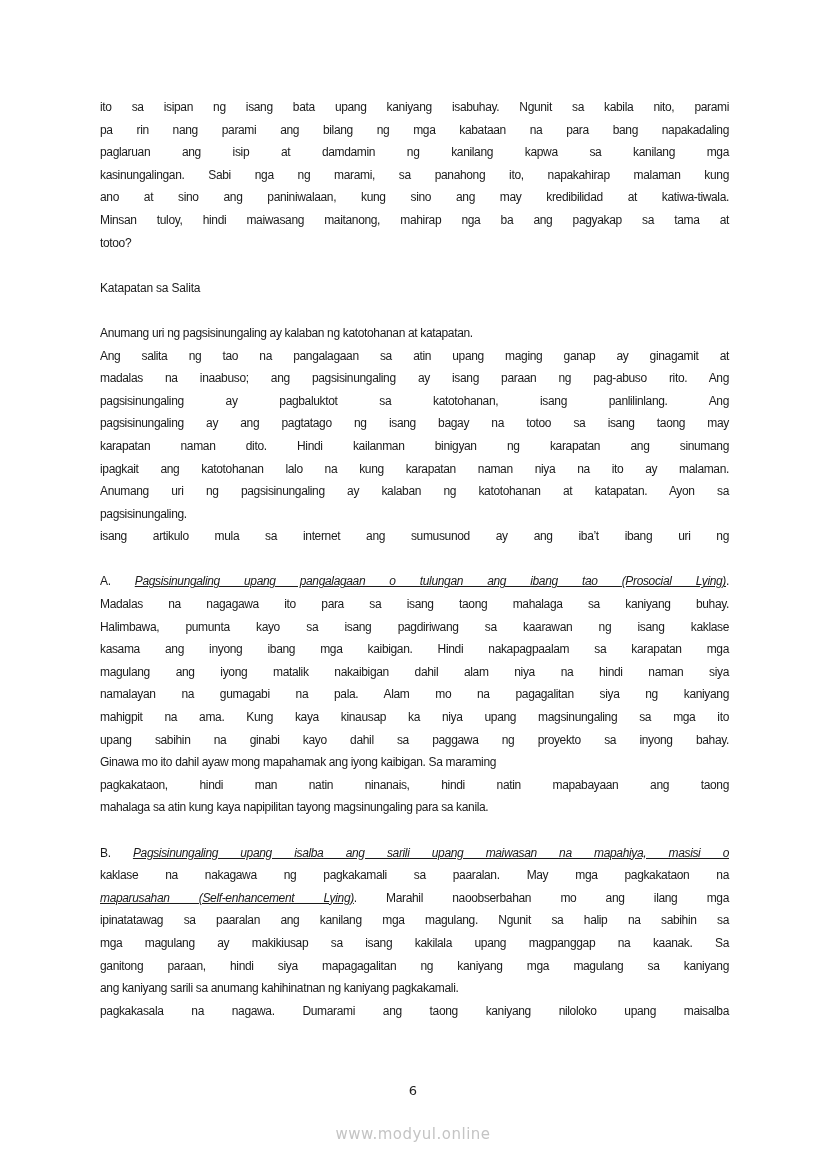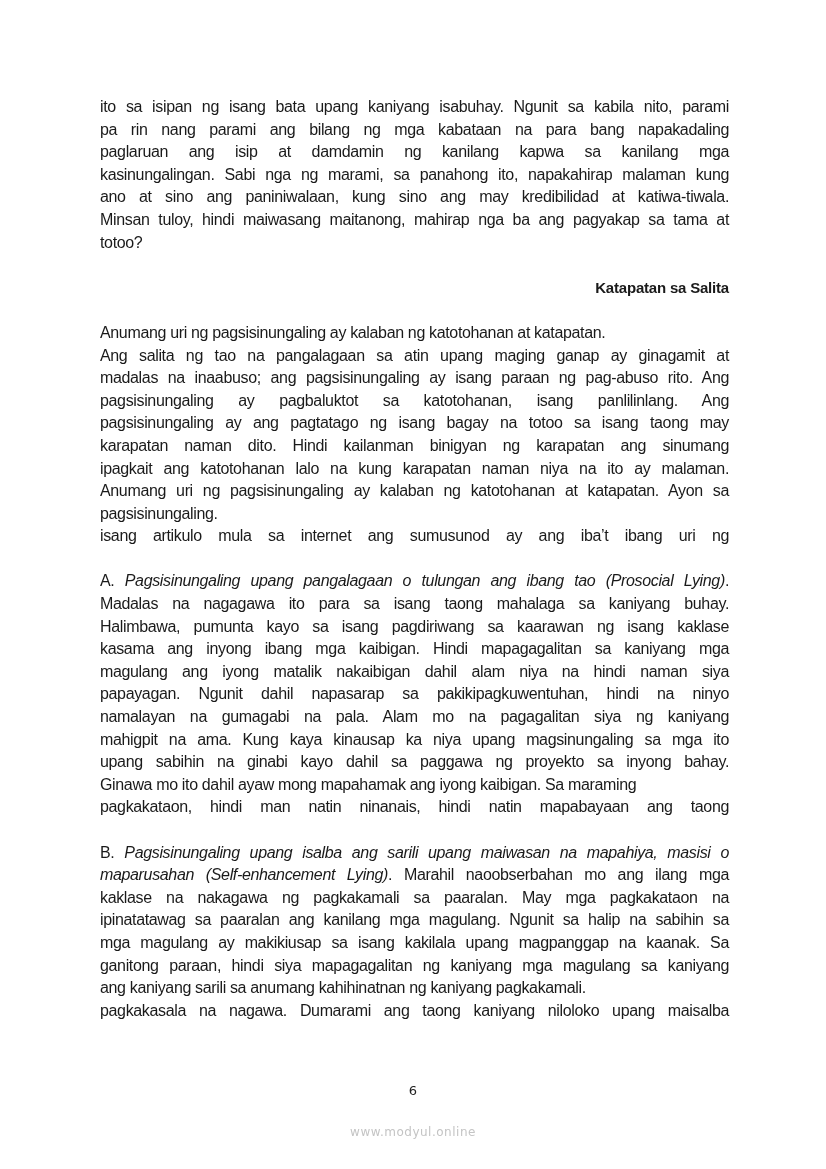--- a/index.html
+++ b/index.html
@@ -1,30 +1,30 @@
 <!DOCTYPE html>
 <html><head>
 <meta charset="utf-8">
 <style>
   html, body { margin: 0; padding: 0; background: #ffffff; }
   body { width: 826px; height: 1169px; position: relative; overflow: hidden;
          font-family: "Liberation Sans", sans-serif; color: #1a1a1a; }
   .page { position: absolute; left: 100px; top: 96px; width: 629px; }
   .para { margin: 0; }
-  .line { display: block; height: 22.6px; line-height: 22.6px; font-size: 16px;
+  .line { display: block; height: 22.6px; line-height: 22.6px; font-size: 12px;
           text-align: justify; text-align-last: justify; white-space: nowrap; overflow: visible;
           letter-spacing: -0.35px; word-spacing: 0px; }
   .line.last { text-align-last: left; }
   .gap { height: 22.6px; }
-  .heading { font-weight: bold; font-size: 15px; line-height: 22.6px; height: 22.6px; letter-spacing: -0.2px; text-align: right; }
-  .it { font-style: italic; }
+  .heading { font-weight: normal; font-size: 12px; line-height: 22.6px; height: 22.6px; letter-spacing: -0.2px; }
+  .it { font-style: italic; text-decoration: underline; }
   .page-num { position: absolute; top: 1083px; left: 0; width: 826px; text-align: center;
               font-size: 13px; color: #222; font-family: "DejaVu Sans", sans-serif; }
   .watermark { position: absolute; top: 1125px; left: 0; width: 826px; text-align: center;
-               font-size: 12px; color: #c4c4c4; font-family: "DejaVu Sans", sans-serif; letter-spacing: 0.5px; }
+               font-size: 15px; color: #c4c4c4; font-family: "DejaVu Sans", sans-serif; letter-spacing: 0.5px; }
 </style>
 </head>
 <body>
 
 <div class="page">
 
   <div class="para">
     <span class="line">ito sa isipan ng isang bata upang kaniyang isabuhay. Ngunit sa kabila nito, parami</span>
     <span class="line">pa rin nang parami ang bilang ng mga kabataan na para bang napakadaling</span>
     <span class="line">paglaruan ang isip at damdamin ng kanilang kapwa sa kanilang mga</span>
@@ -52,36 +52,36 @@
     <span class="line last">pagsisinungaling.</span>
     <span class="line">isang artikulo mula sa internet ang sumusunod ay ang iba’t ibang uri ng</span>
   </div>
 
   <div class="gap"></div>
 
   <div class="para">
     <span class="line"><span>A. </span><span class="it">Pagsisinungaling upang pangalagaan o tulungan ang ibang tao (Prosocial Lying)</span><span>.</span></span>
     <span class="line">Madalas na nagagawa ito para sa isang taong mahalaga sa kaniyang buhay.</span>
     <span class="line">Halimbawa, pumunta kayo sa isang pagdiriwang sa kaarawan ng isang kaklase</span>
-    <span class="line">kasama ang inyong ibang mga kaibigan. Hindi mapagagalitan sa kaniyang mga</span>
+    <span class="line">kasama ang inyong ibang mga kaibigan. Hindi nakapagpaalam sa karapatan mga</span>
     <span class="line">magulang ang iyong matalik nakaibigan dahil alam niya na hindi naman siya</span>
-    <span class="line">papayagan. Ngunit dahil napasarap sa pakikipagkuwentuhan, hindi na ninyo</span>
     <span class="line">namalayan na gumagabi na pala. Alam mo na pagagalitan siya ng kaniyang</span>
     <span class="line">mahigpit na ama. Kung kaya kinausap ka niya upang magsinungaling sa mga ito</span>
     <span class="line">upang sabihin na ginabi kayo dahil sa paggawa ng proyekto sa inyong bahay.</span>
     <span class="line last">Ginawa mo ito dahil ayaw mong mapahamak ang iyong kaibigan. Sa maraming</span>
     <span class="line">pagkakataon, hindi man natin ninanais, hindi natin mapabayaan ang taong</span>
+    <span class="line last">mahalaga sa atin kung kaya napipilitan tayong magsinungaling para sa kanila.</span>
   </div>
 
   <div class="gap"></div>
 
   <div class="para">
     <span class="line"><span>B. </span><span class="it">Pagsisinungaling upang isalba ang sarili upang maiwasan na mapahiya, masisi o</span></span>
+    <span class="line">kaklase na nakagawa ng pagkakamali sa paaralan. May mga pagkakataon na</span>
     <span class="line"><span class="it">maparusahan (Self-enhancement Lying)</span><span>.</span><span> Marahil naoobserbahan mo ang ilang mga</span></span>
-    <span class="line">kaklase na nakagawa ng pagkakamali sa paaralan. May mga pagkakataon na</span>
     <span class="line">ipinatatawag sa paaralan ang kanilang mga magulang. Ngunit sa halip na sabihin sa</span>
     <span class="line">mga magulang ay makikiusap sa isang kakilala upang magpanggap na kaanak. Sa</span>
     <span class="line">ganitong paraan, hindi siya mapagagalitan ng kaniyang mga magulang sa kaniyang</span>
     <span class="line last">ang kaniyang sarili sa anumang kahihinatnan ng kaniyang pagkakamali.</span>
     <span class="line">pagkakasala na nagawa. Dumarami ang taong kaniyang niloloko upang maisalba</span>
   </div>
 
 </div>
 
 <div class="page-num">6</div>

